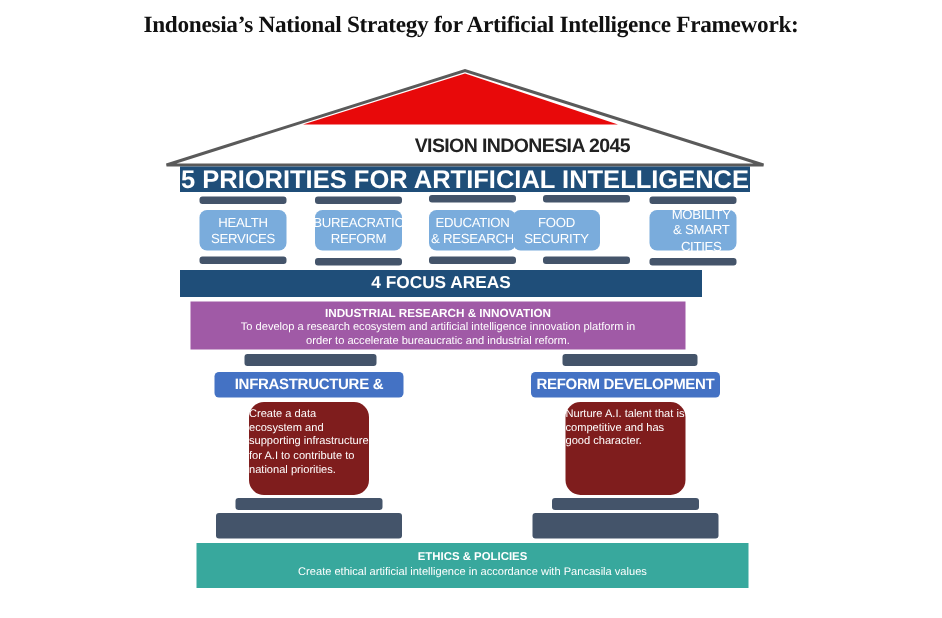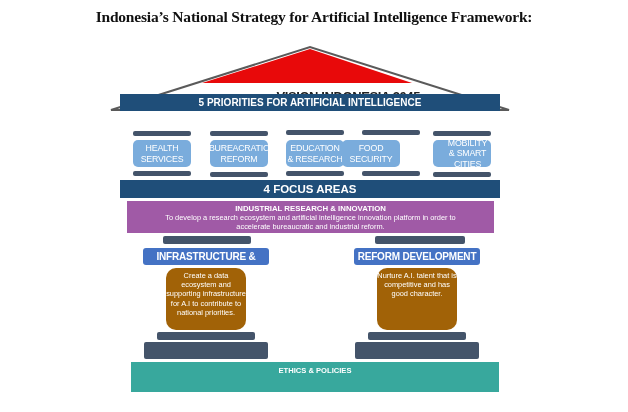--- a/index.html
+++ b/index.html
@@ -1,28 +1,28 @@
 <!DOCTYPE html>
 <html><head>
 <meta charset="utf-8">
 <style>
   html,body{margin:0;padding:0;background:#ffffff;}
   body{width:628px;height:412px;position:relative;overflow:hidden;font-family:"Liberation Sans",sans-serif;}
   .title{position:absolute;left:0;top:8px;width:628px;text-align:center;font-family:Liberation Serif, serif;font-weight:bold;font-size:15.5px;color:#111;letter-spacing:-0.2px;}
   svg.roof{position:absolute;left:0;top:0;}
   .vision{position:absolute;left:200px;top:89px;width:220px;text-align:right;font-weight:bold;font-size:13px;color:#222;letter-spacing:-0.4px;}
   .bar-dark{position:absolute;background:#1f4e79;color:#fff;font-weight:bold;text-align:center;}
-  .prio-bar{left:120px;top:94px;width:380px;height:17px;line-height:17px;font-size:10px;}
-  .focus-bar{left:120px;top:180px;width:380px;height:18px;line-height:18px;font-size:11.5px;}
+  .prio-bar{left:120px;top:111px;width:380px;height:17px;line-height:17px;font-size:17px;}
+  .focus-bar{left:120px;top:180px;width:348px;height:18px;line-height:18px;font-size:11.5px;}
   .slab{position:absolute;background:#44546a;border-radius:2px;}
   .prio{position:absolute;top:140px;width:58px;height:27px;background:#7aacdc;border-radius:5px;color:#fff;font-size:8.8px;line-height:10.5px;text-align:center;display:flex;align-items:center;justify-content:center;padding:0 1px;box-sizing:border-box;letter-spacing:-0.2px;}
-  .iri{position:absolute;left:127px;top:201px;width:367px;height:32px;background:#a05aa6;color:#fff;text-align:center;font-size:7.4px;line-height:9px;}
+  .iri{position:absolute;left:127px;top:201px;width:330px;height:32px;background:#a05aa6;color:#fff;text-align:center;font-size:7.4px;line-height:9px;}
   .iri .h{font-weight:bold;font-size:7.8px;margin-top:3px;}
   .pillar-head{position:absolute;top:248px;width:126px;height:17px;line-height:17px;background:#4472c4;color:#fff;font-weight:bold;font-size:10px;text-align:center;border-radius:3px;letter-spacing:-0.2px;}
-  .pillar-body{position:absolute;top:268px;width:80px;height:62px;background:#a16207;color:#fff;border-radius:10px;font-size:7.4px;line-height:9.2px;text-align:center;padding-top:3px;box-sizing:border-box;}
+  .pillar-body{position:absolute;top:268px;width:80px;height:62px;background:#7f1d1d;color:#fff;border-radius:10px;font-size:7.4px;line-height:9.2px;text-align:left;padding-top:3px;box-sizing:border-box;}
   .ethics{position:absolute;left:131px;top:362px;width:368px;height:30px;background:#38a89d;color:#fff;text-align:center;font-size:7.4px;line-height:9.5px;}
   .ethics .h{font-weight:bold;font-size:7.6px;margin-top:4px;}
 </style>
 </head>
 <body>
 
 <div class="title">Indonesia’s National Strategy for Artificial Intelligence Framework:</div>
 
 <svg class="roof" width="628" height="112">
   <polygon points="111,110 310,47 509,110" fill="#ffffff" stroke="#5a5a5a" stroke-width="2"></polygon>
@@ -64,13 +64,14 @@
 <div class="slab" style="left:144px;top:342px;width:124px;height:17px;"></div>
 
 <div class="slab" style="left:375px;top:236px;width:90px;height:8px;"></div>
 <div class="pillar-head" style="left:354px;">REFORM DEVELOPMENT</div>
 <div class="pillar-body" style="left:377px;">Nurture A.I. talent that is competitive and has good character.</div>
 <div class="slab" style="left:368px;top:332px;width:98px;height:8px;"></div>
 <div class="slab" style="left:355px;top:342px;width:124px;height:17px;"></div>
 
 <div class="ethics">
   <div class="h">ETHICS &amp; POLICIES</div>
+  <div>Create ethical artificial intelligence in accordance with Pancasila values</div>
 </div>
 
 </body></html>

